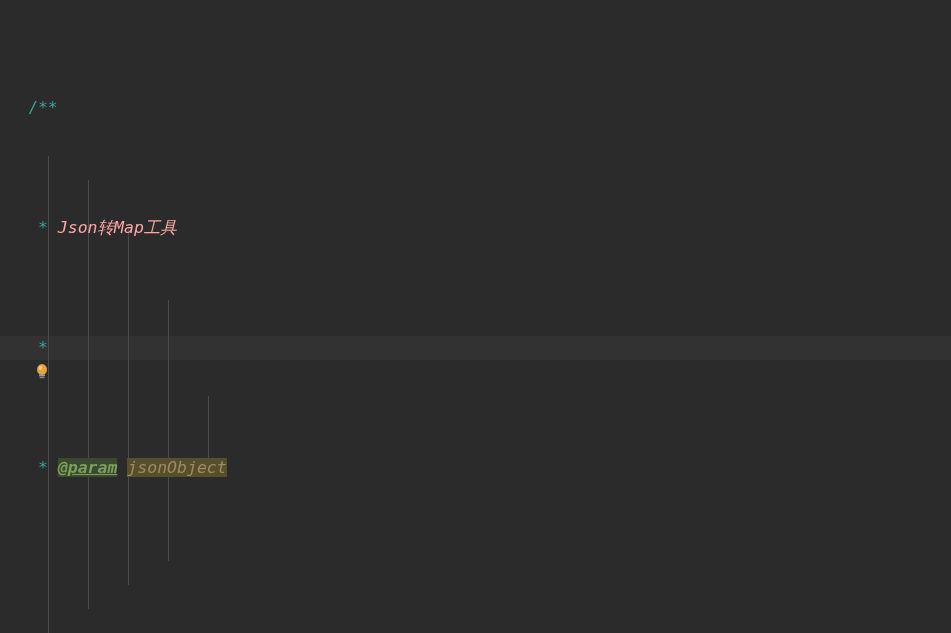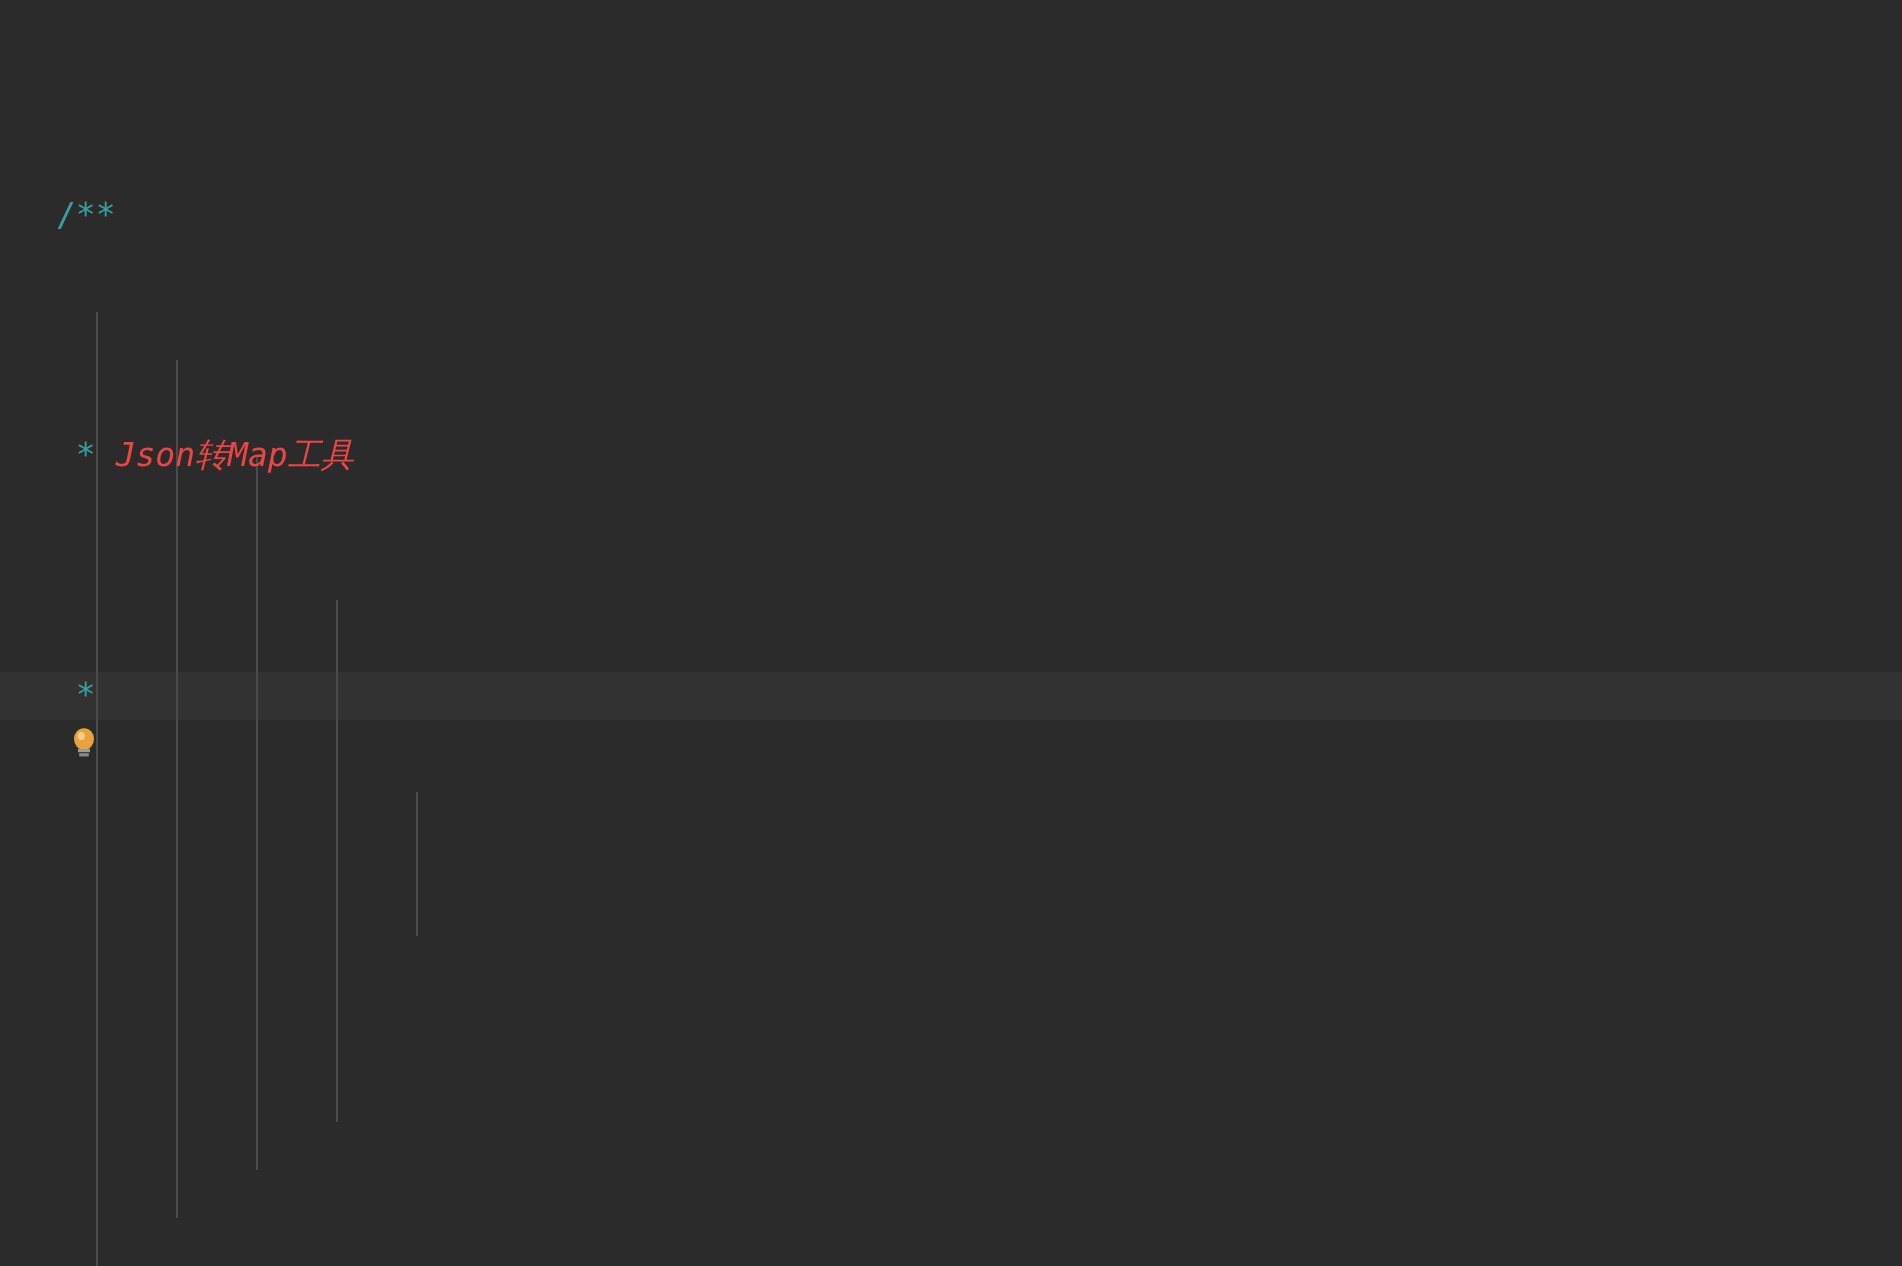--- a/index.html
+++ b/index.html
@@ -57,21 +57,21 @@
     z-index: 3;
     width: 951px;
   }
   .ln {
     height: 24px;
     line-height: 24px;
     padding-left: 28px;
     white-space: pre;
   }               
   .jdoc  { color: #3a9e9e; }               
-  .jdoc-i{ color: #ef4444; font-style: italic; }
+  .jdoc-i{ color: #fca5a5; font-style: italic; }
 
   
   .tag-hl {
     background: #3a4a2e;
     color: #7ba05b;
     font-style: italic;
     font-weight: bold;
     text-decoration: underline;
   }
   .param-hl {
@@ -110,20 +110,21 @@
     
     <div class="ln"><span class="jdoc">/**</span></div>
 
     
     <div class="ln"><span class="jdoc"> * </span><span class="jdoc-i">Json转Map工具</span></div>
 
     
     <div class="ln"><span class="jdoc"> *</span></div>
 
     
+    <div class="ln"><span class="jdoc"> * </span><span class="tag-hl">@param</span><span class="jdoc"> </span><span class="param-hl">jsonObject</span></div>
 
     
 
     
     
 
     
     
 
     

